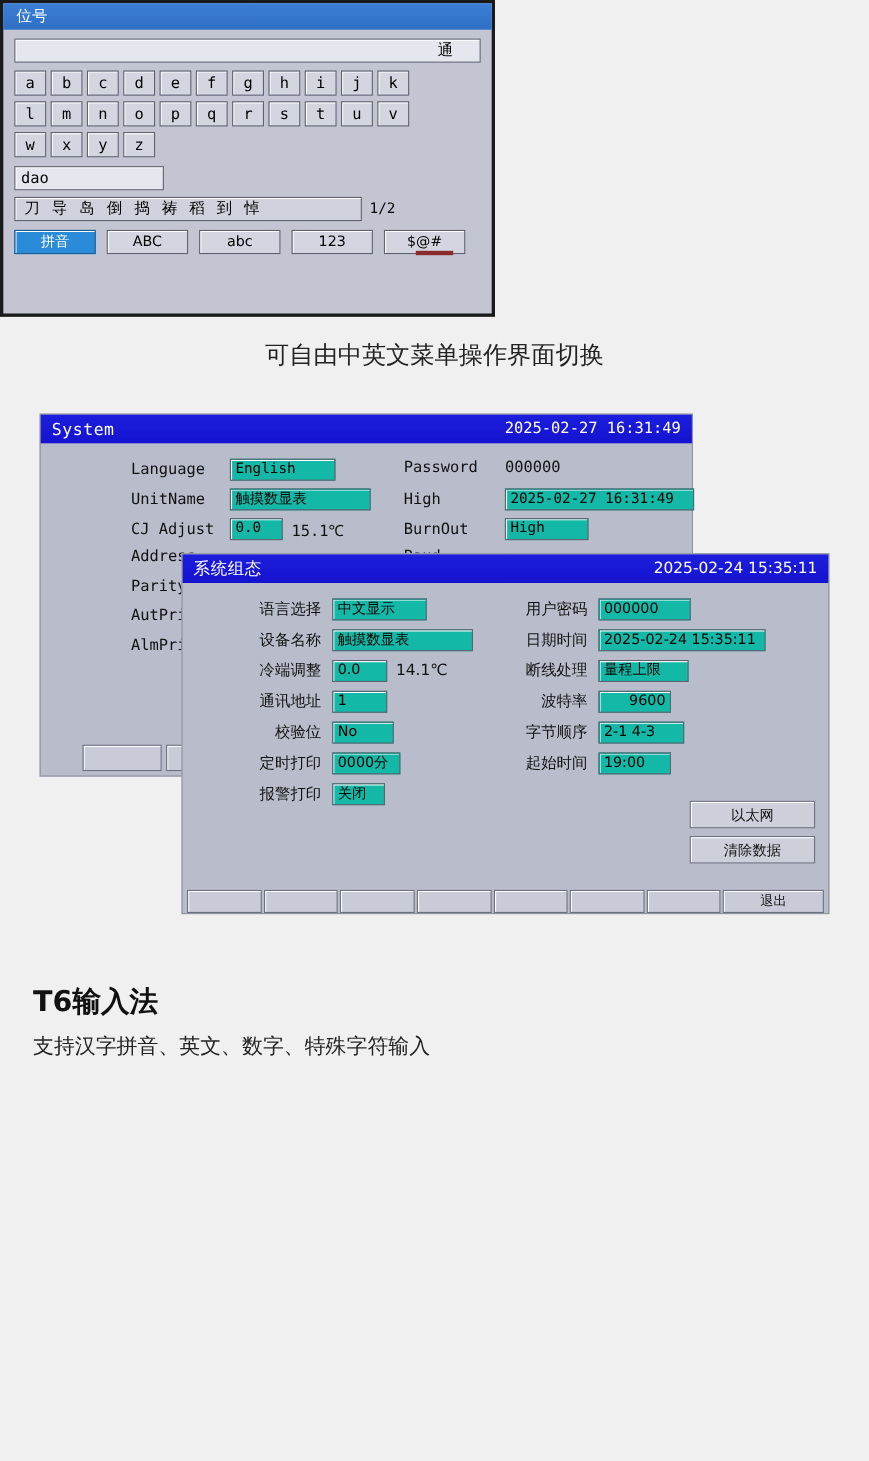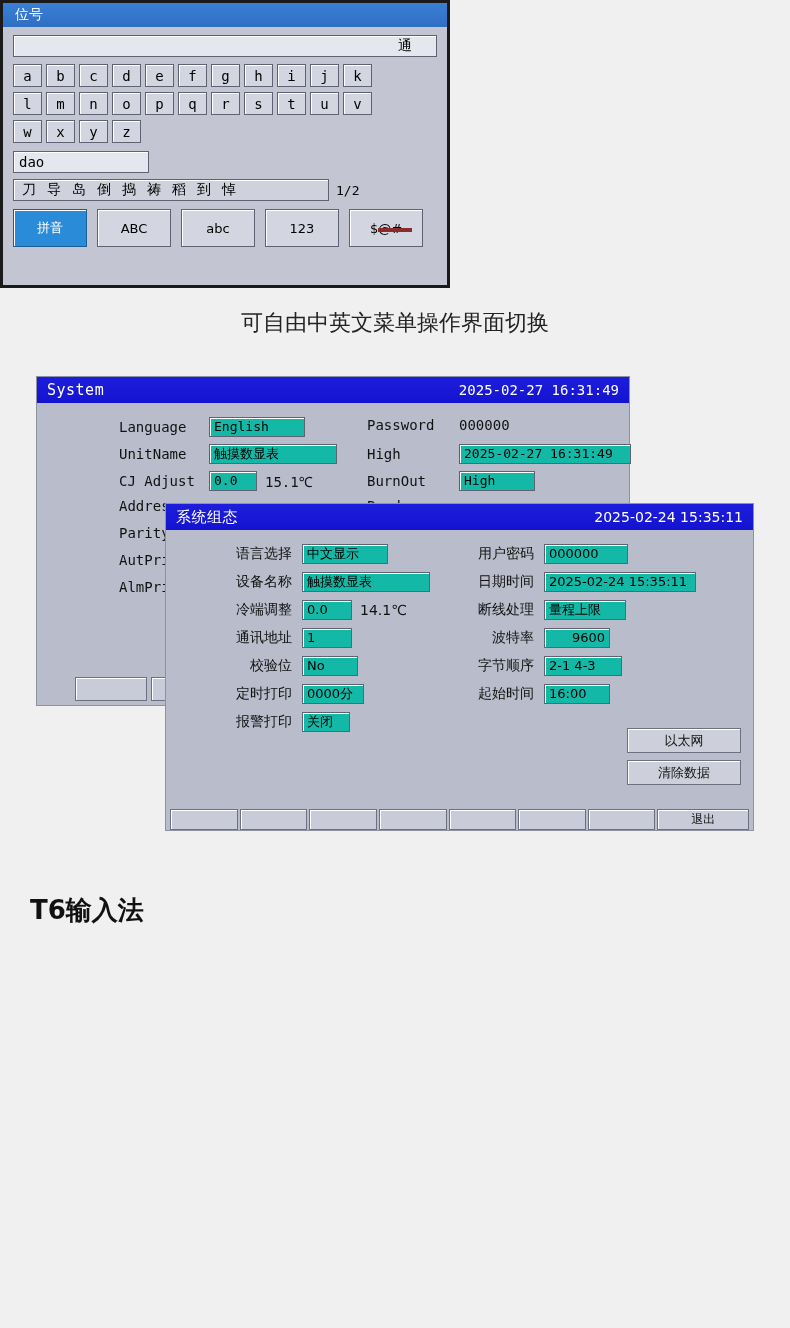--- a/index.html
+++ b/index.html
@@ -296,21 +296,21 @@
   .cand-page {
     font-size: 13px;
     font-family: "DejaVu Sans Mono", monospace;
   }
   .mode-row {
     display: flex;
     gap: 10px;
   }
   .mode-btn {
     width: 74px;
-    height: 38px;
+    height: 22px;
     background: #d3d6e0;
     border: 1px solid #5f6272;
     box-shadow: inset 1px 1px 0 #fff;
     font-size: 13px;
     display: flex;
     align-items: center;
     justify-content: center;
     box-sizing: border-box;
     font-family: "DejaVu Sans", sans-serif;
   }
@@ -434,40 +434,41 @@
       <div class="row" style="left:292px; top:98px;">
         <span class="lbl" style="width:76px; text-align:right;">波特率</span>
         <span class="field" style="width:66px; margin-left:10px;text-align:right;">9600</span>
       </div>
       <div class="row" style="left:292px; top:126px;">
         <span class="lbl" style="width:76px; text-align:right;">字节顺序</span>
         <span class="field" style="width:78px; margin-left:10px;">2-1 4-3</span>
       </div>
       <div class="row" style="left:292px; top:154px;">
         <span class="lbl" style="width:76px; text-align:right;">起始时间</span>
-        <span class="field" style="width:66px; margin-left:10px;">16:00</span>
+        <span class="field" style="width:66px; margin-left:10px;">19:00</span>
       </div>
 
       <div class="side-btn" style="top:198px;">以太网</div>
       <div class="side-btn" style="top:230px;">清除数据</div>
 
       <div class="cn-footer">
         <div class="fbtn"></div>
         <div class="fbtn"></div>
         <div class="fbtn"></div>
         <div class="fbtn"></div>
         <div class="fbtn"></div>
         <div class="fbtn"></div>
         <div class="fbtn"></div>
         <div class="fbtn">退出</div>
       </div>
     </div>
   </div>
 
   <div class="sec-title">T6输入法</div>
+  <div class="sec-desc">支持汉字拼音、英文、数字、特殊字符输入</div>
 
   <div id="kb-screen">
     <div class="titlebar">
       <span>位号</span>
     </div>
     <div class="kb-body">
       <div class="kb-input">通</div>
 
       <div class="key-row">
         <div class="key">a</div>

